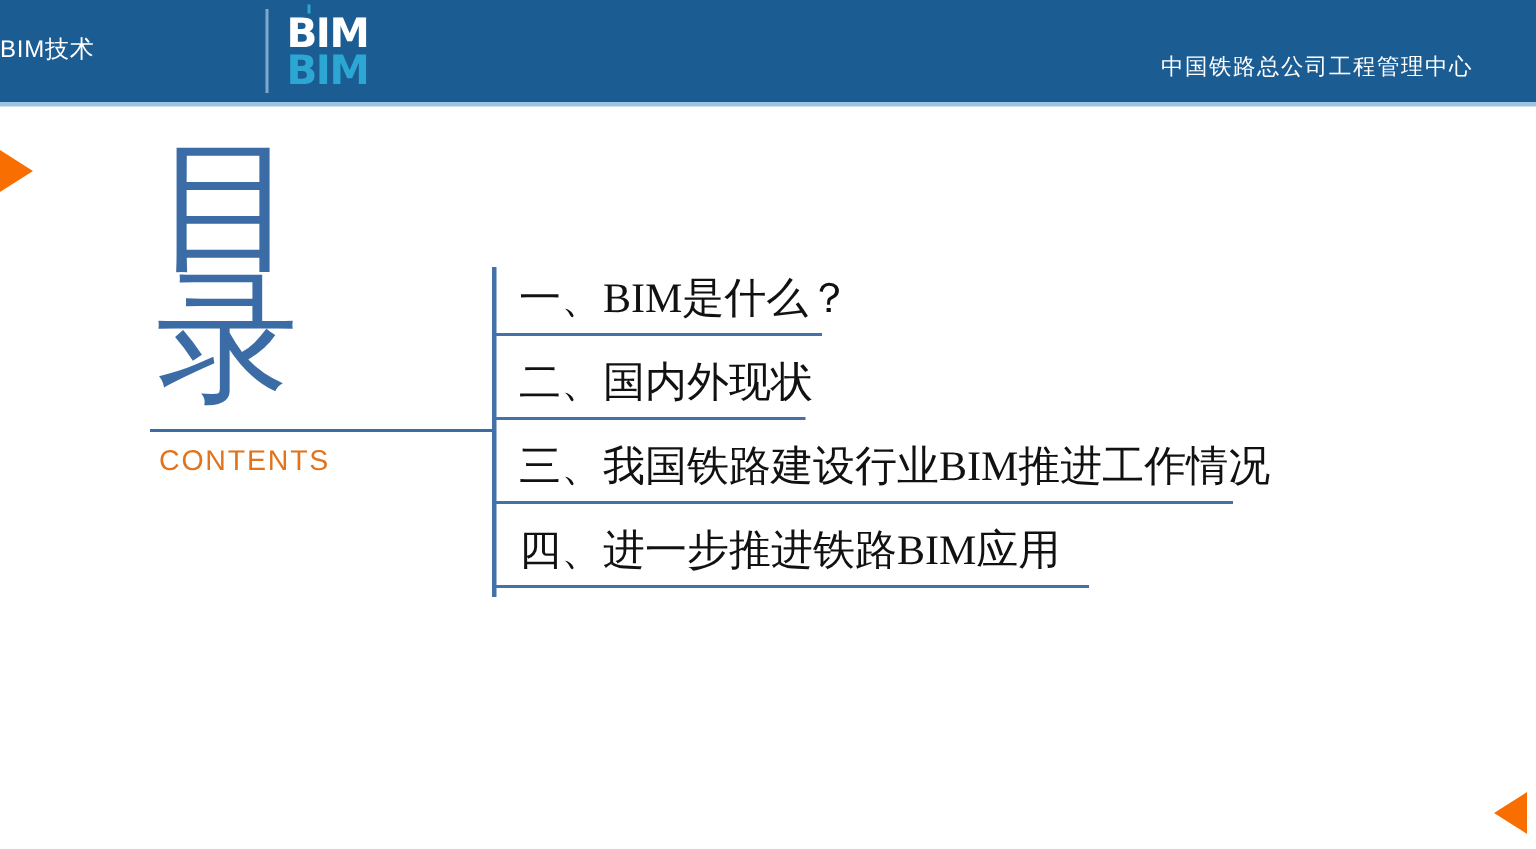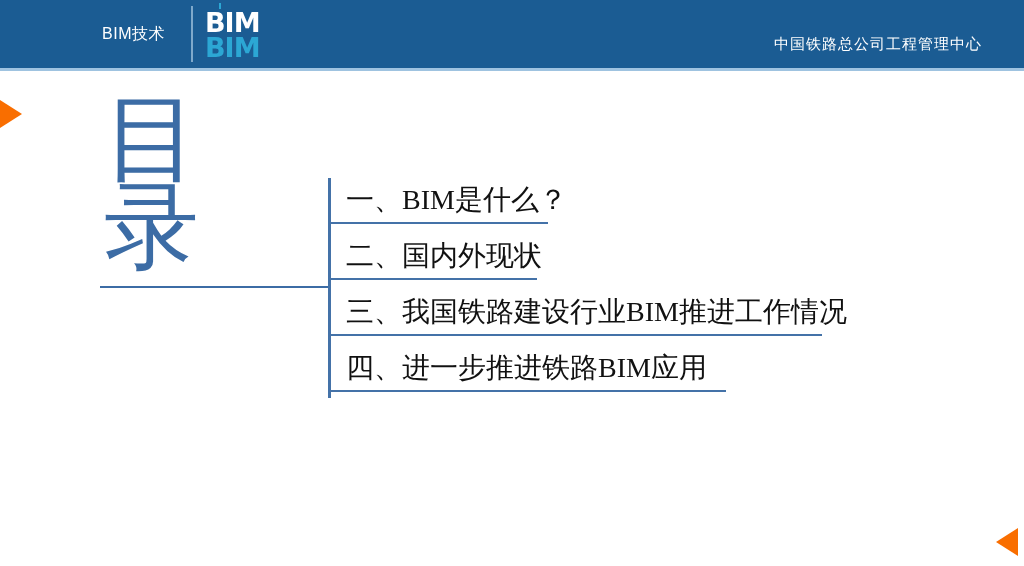--- a/index.html
+++ b/index.html
@@ -37,25 +37,24 @@
   }
   .brand-block {
     position: absolute;
     left: 0;
     top: 0;
     height: 68px;
     display: flex;
     align-items: center;
   }
   .brand-text {
-    text-align: right;
     color: #ffffff;
     font-size: 16px;
     line-height: 22px;
-    padding-right: 26px;
+    padding-right: 12px;
     width: 165px;
     letter-spacing: 0.5px;
   }
   .brand-text .line1,
   .brand-text .line2 {
     display: block;
     white-space: nowrap;
   }
   .brand-divider {
     width: 2px;
@@ -231,20 +230,21 @@
 
   <div class="arrow-left"></div>
   <div class="arrow-right"></div>
 
   <div class="contents-mark">
     <div class="mulu">
       <span>目</span>
       <span>录</span>
     </div>
     <div class="mulu-rule"></div>
+    <div class="contents-en">CONTENTS</div>
   </div>
 
   <div class="toc">
     <div class="toc-spine"></div>
     <ul class="toc-list">
       <li class="toc-item">
         <div class="toc-label">一、BIM是什么？</div>
         <div class="toc-rule" style="width: 220px;"></div>
       </li>
       <li class="toc-item">

